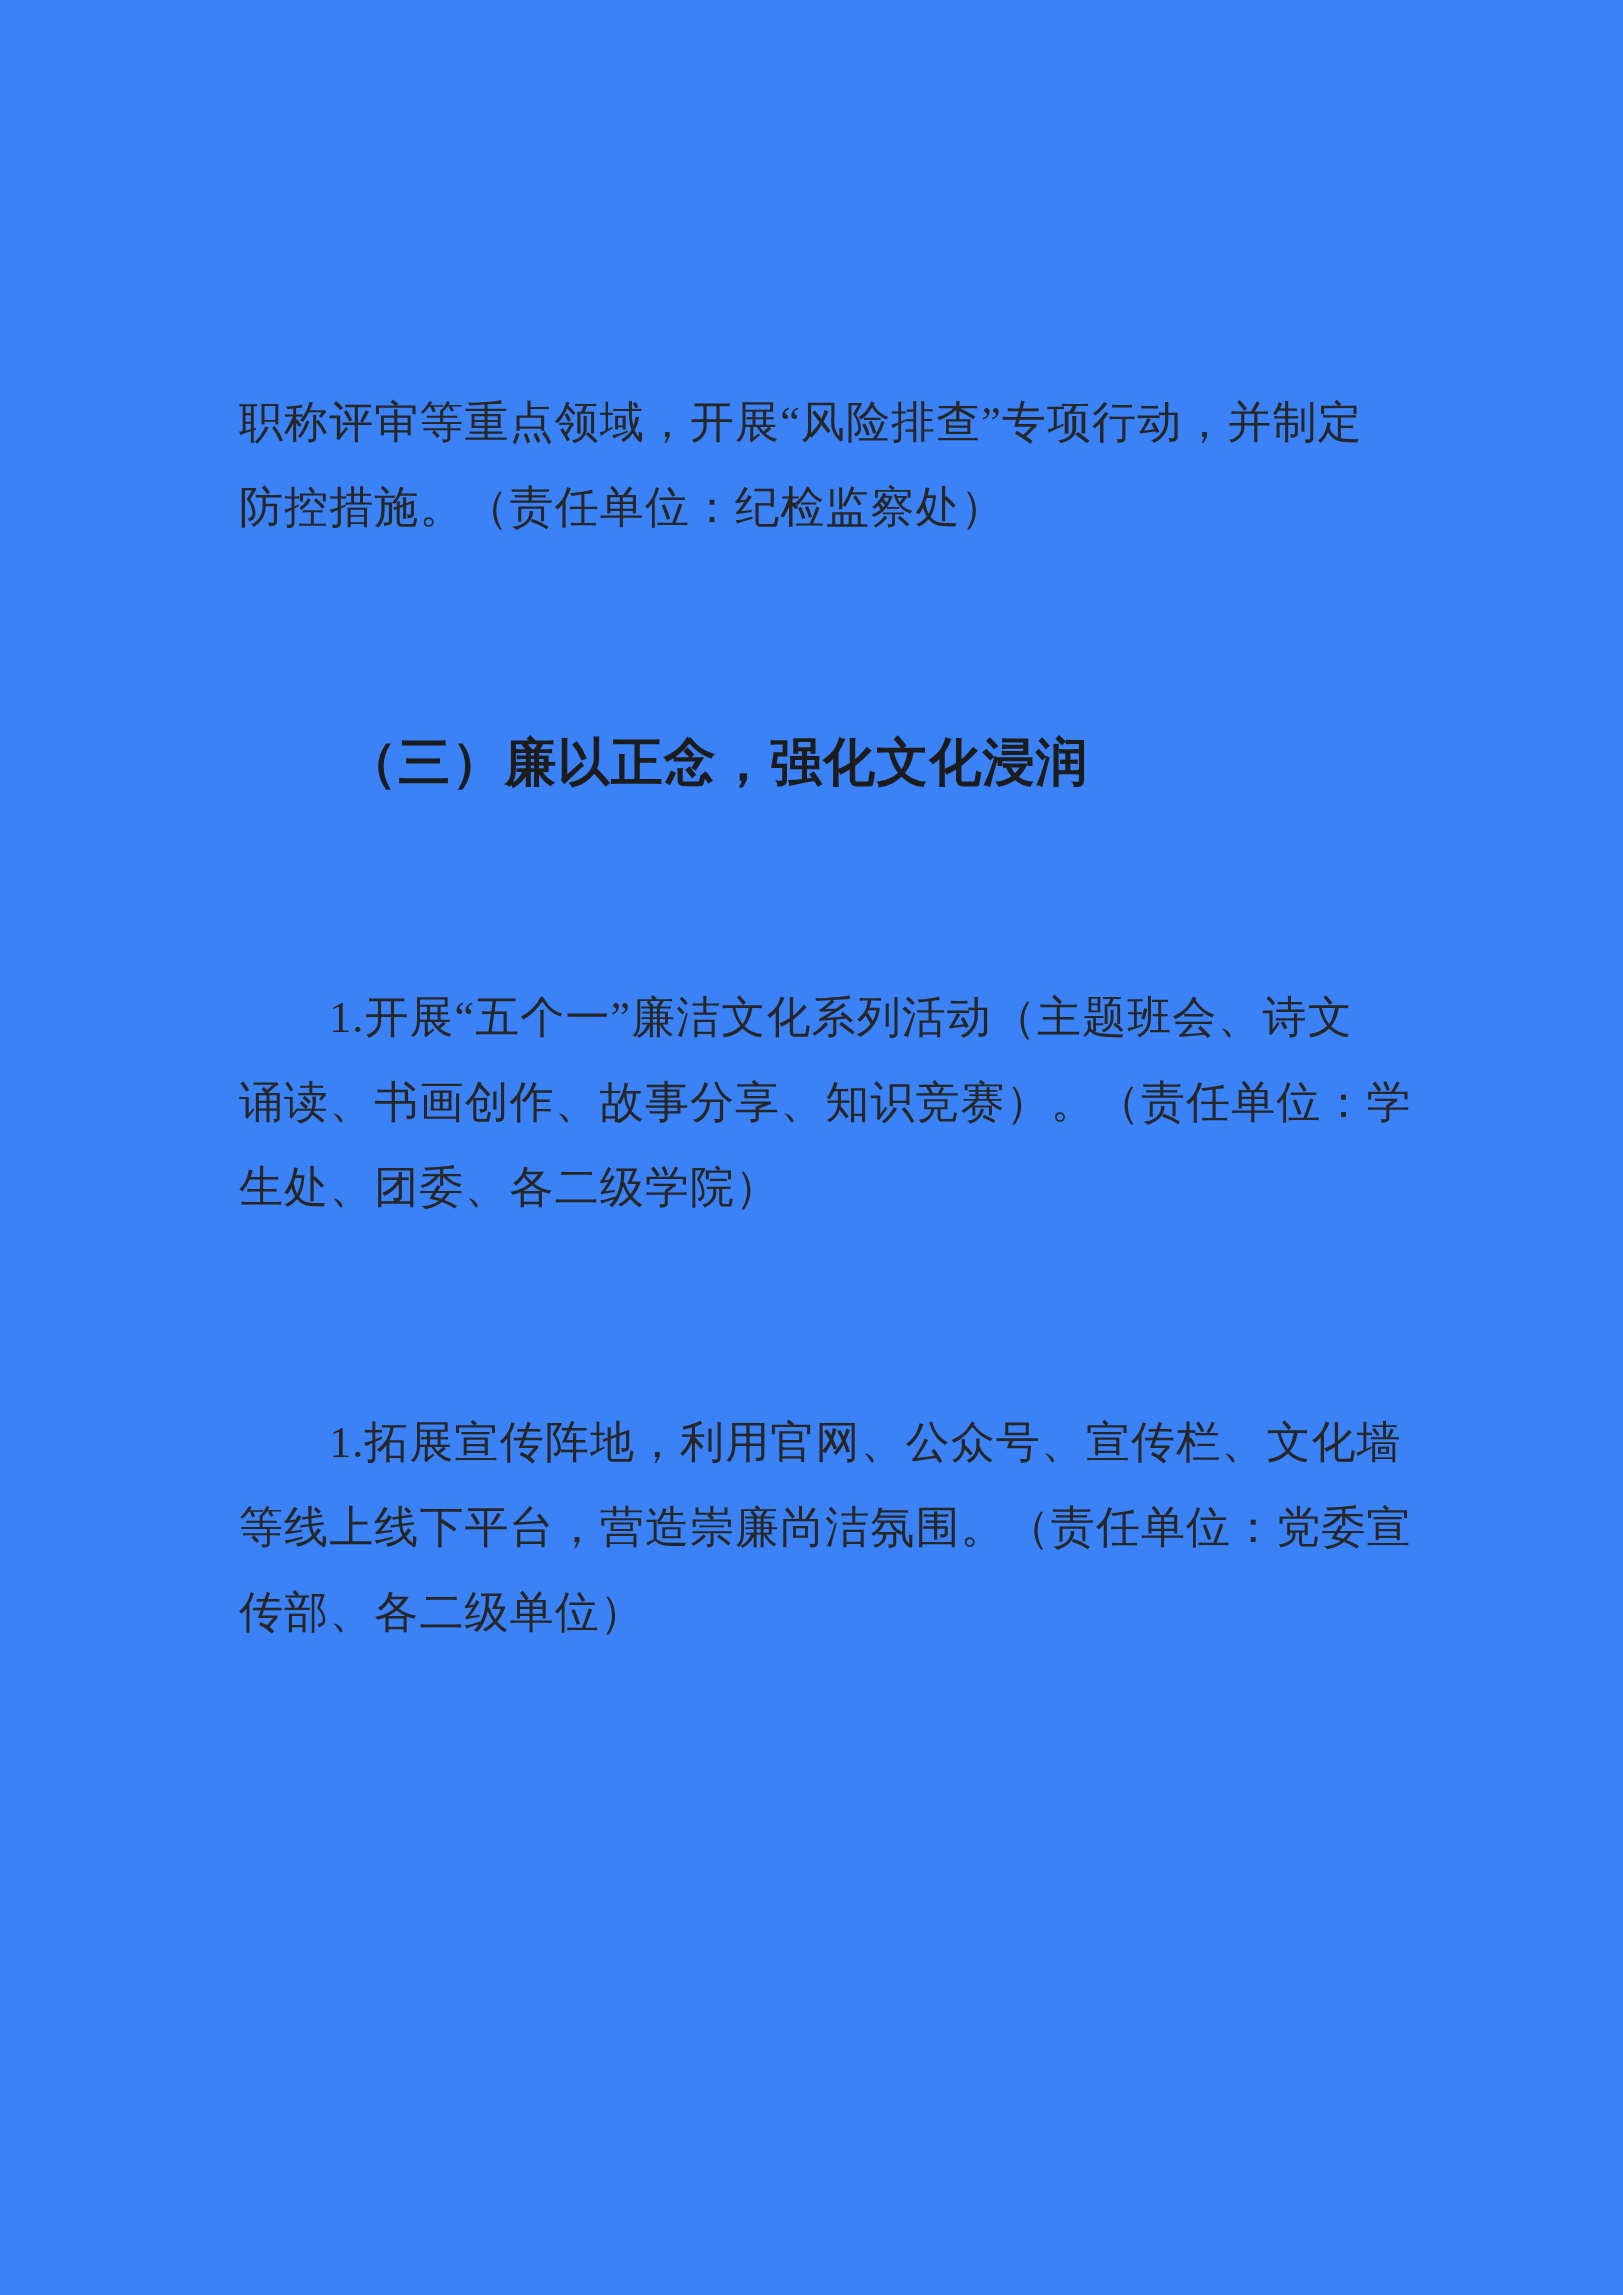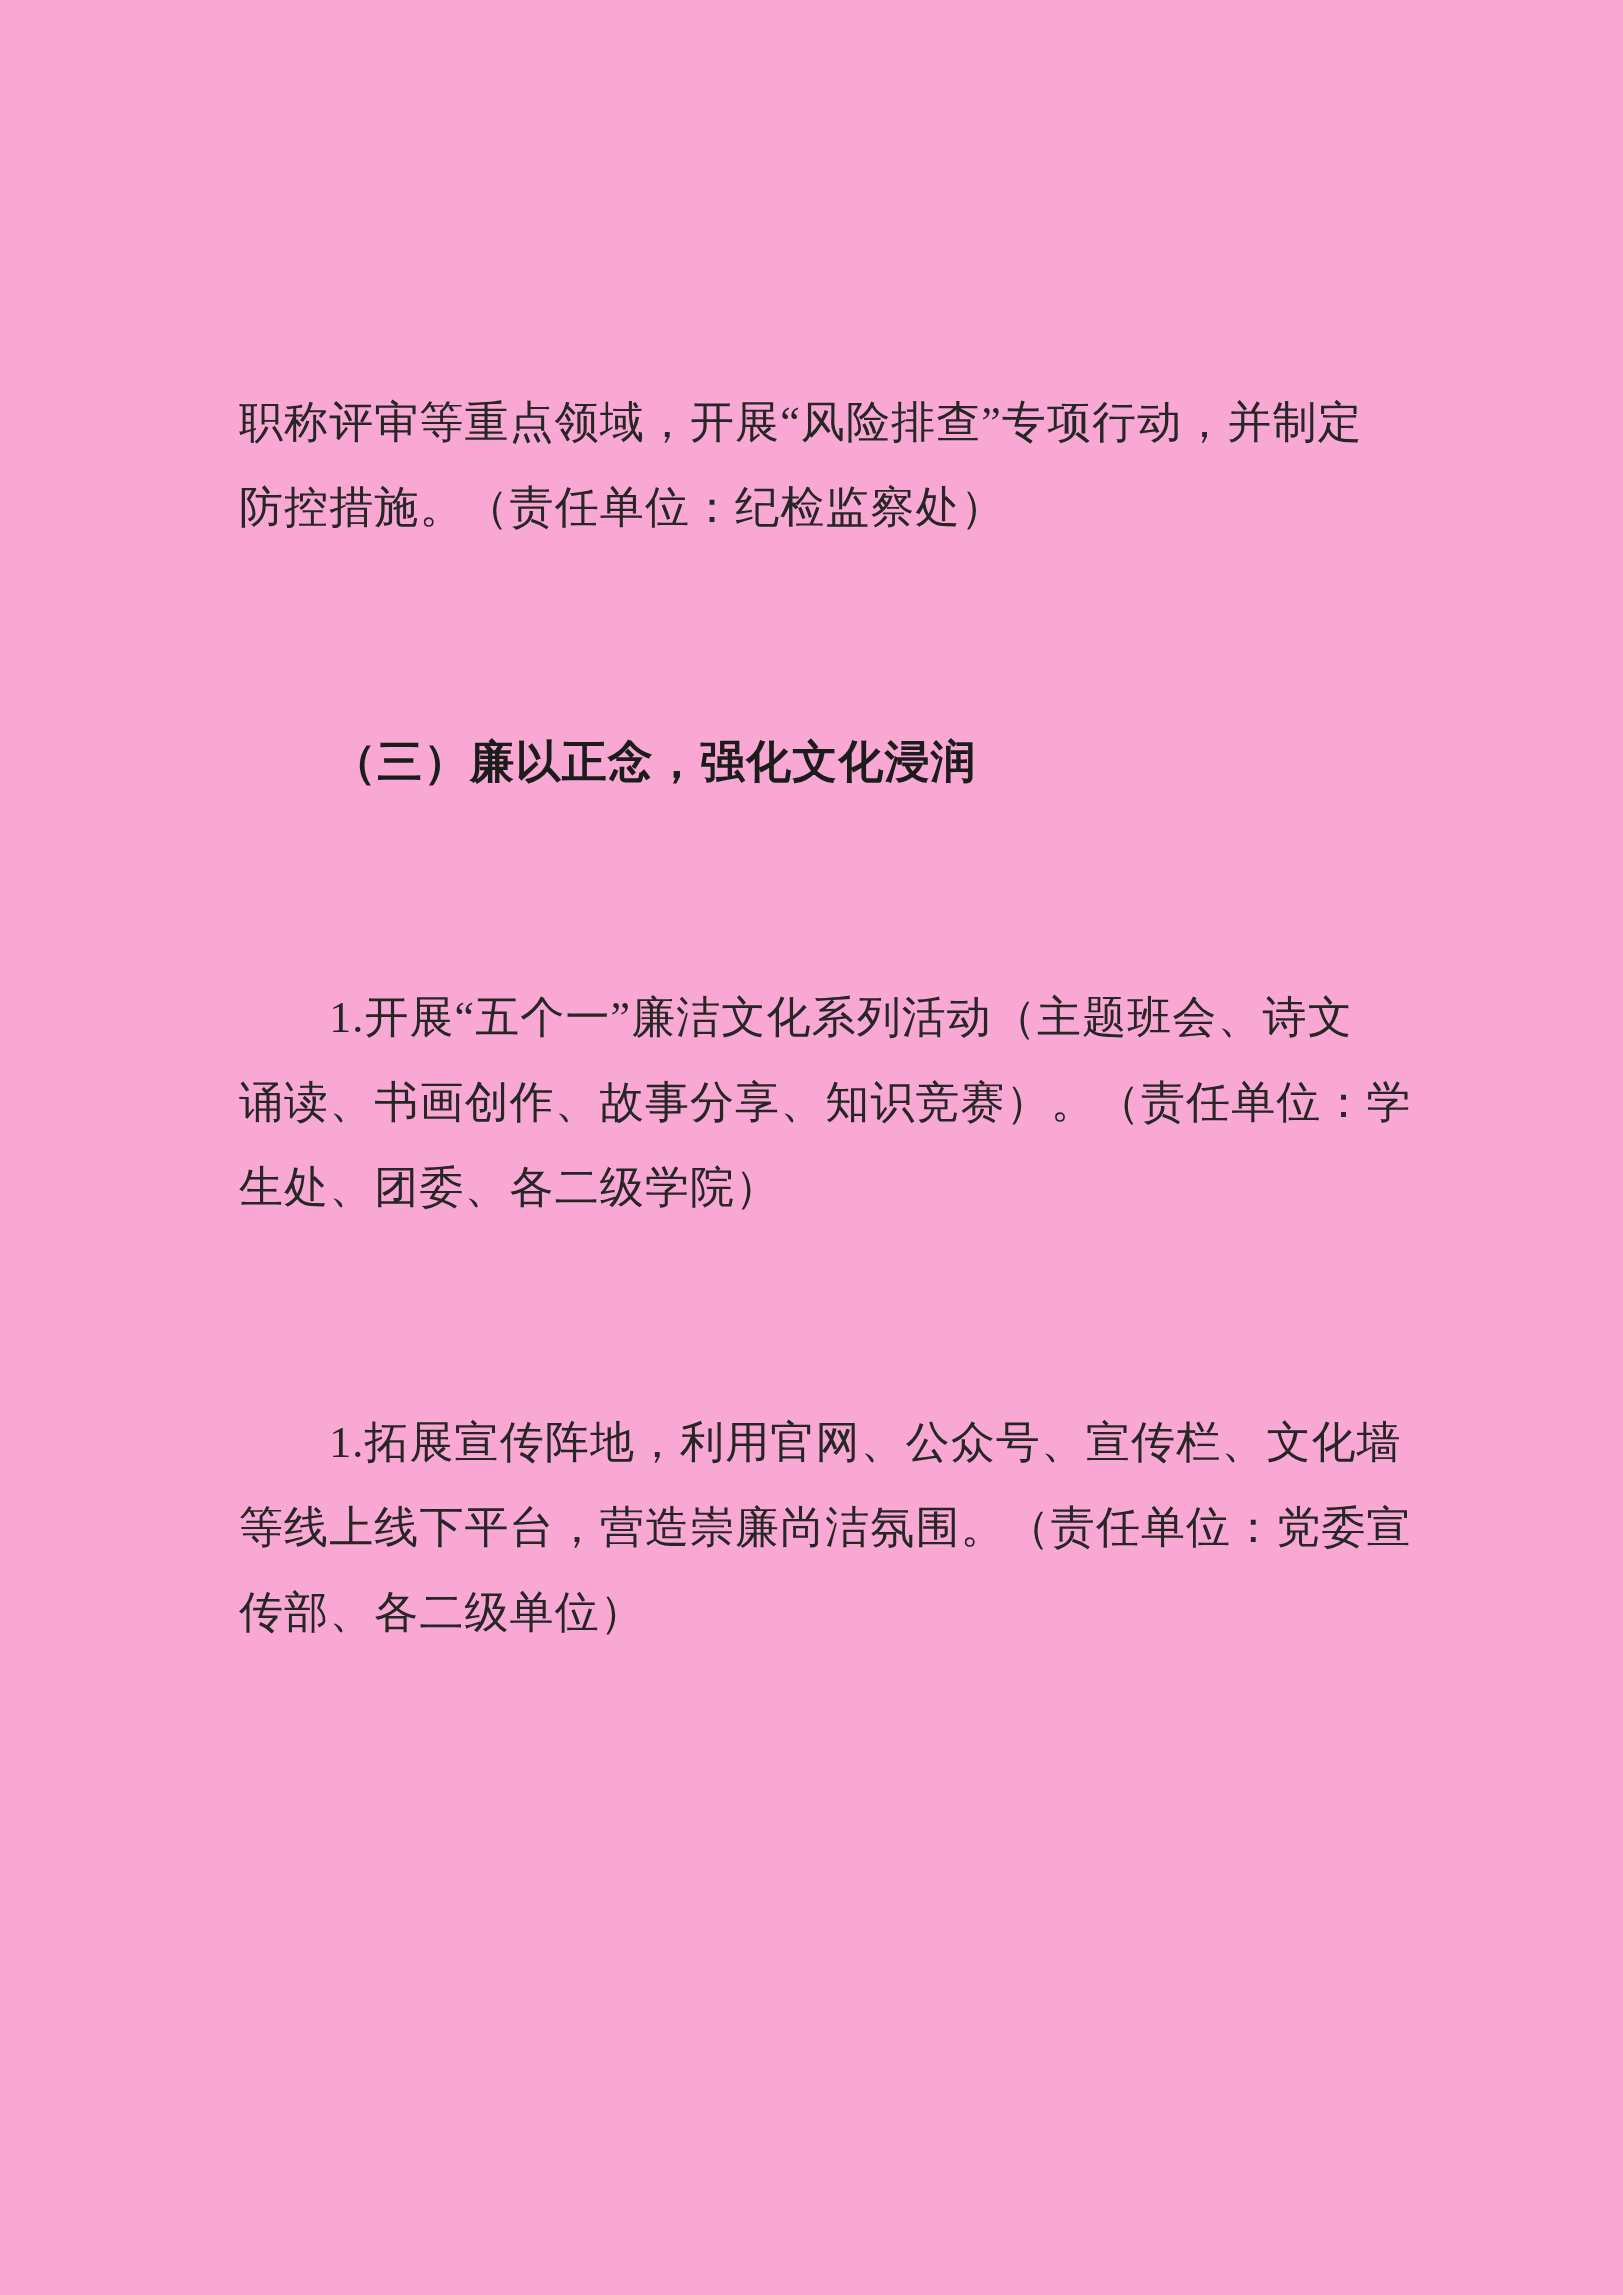--- a/index.html
+++ b/index.html
@@ -4,21 +4,21 @@
 <style>
   html, body {
     margin: 0;
     padding: 0;
     background: #ffffff;
   }
   .page {
     position: relative;
     width: 1624px;
     height: 2295px;
-    background: #f9a8d4;
+    background: #3b82f6;
     overflow: hidden;
   }
   .doc {
     position: absolute;
     left: 239px;
     top: 210px;
     width: 1205px;
     color: #262626;
     font-family: "Liberation Serif", "DejaVu Serif", serif;
     font-size: 44px;
@@ -30,21 +30,21 @@
     margin: 0;
     padding: 0;
     white-space: pre;
   }
   .body-text {
     font-weight: 400;
   }
   .heading-kai {
     font-weight: 700;
     color: #1c1c1c;
-    font-size: 45px;
+    font-size: 52px;
     font-family: "Liberation Serif", "DejaVu Serif", serif;
   }
 </style>
 </head>
 <body>
 
 <div class="page">
   <div class="doc">
     <div class="block body-text">职称评审等重点领域，开展“风险排查”专项行动，并制定
 防控措施。（责任单位：纪检监察处）</div>

